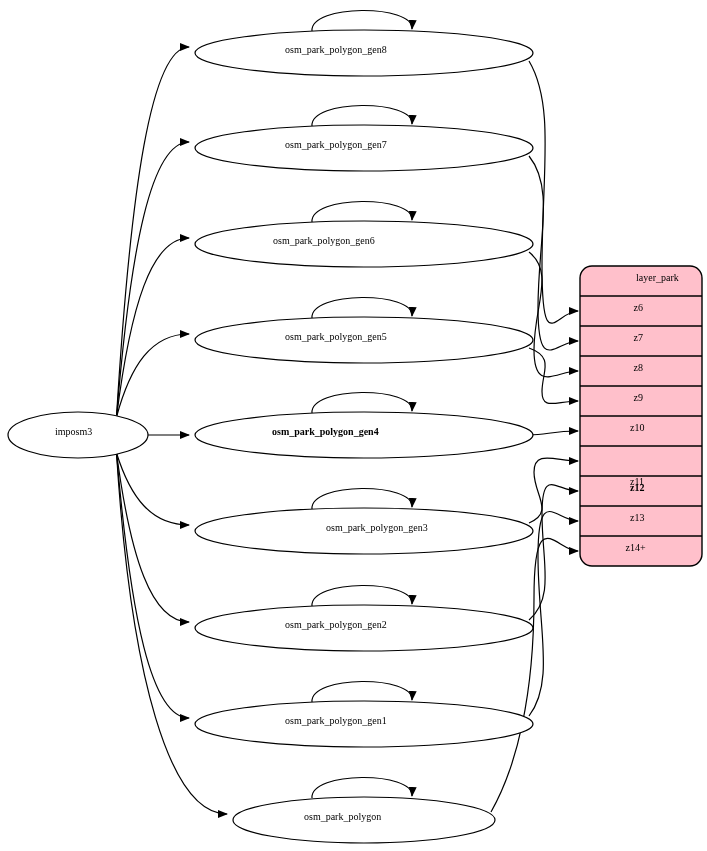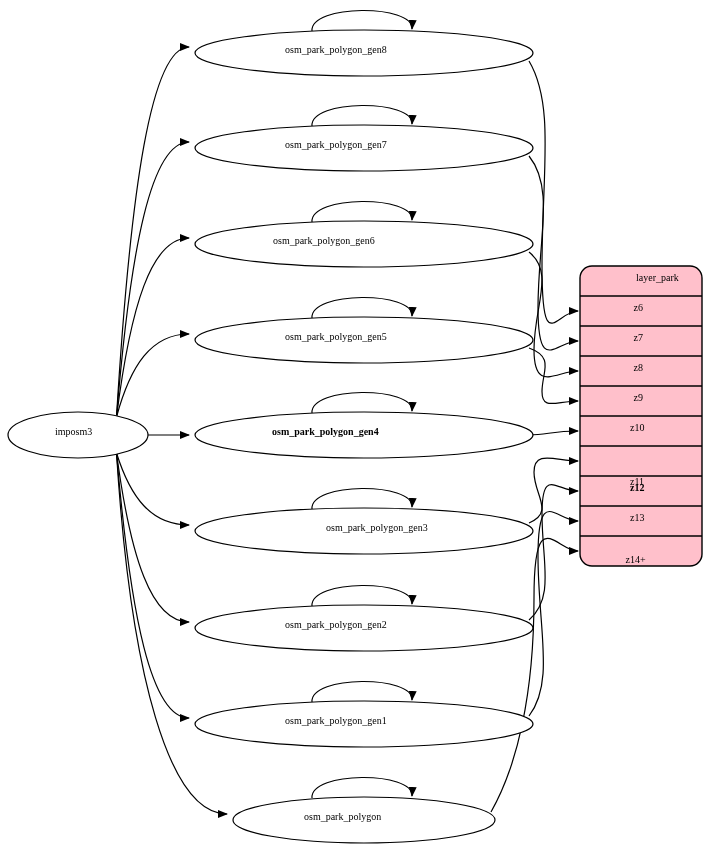--- a/index.html
+++ b/index.html
@@ -100,16 +100,16 @@
       <div class="node-label" style="left: 304px; top: 811px;">osm_park_polygon</div>
       <div class="node-label" style="left: 608px; top: 272px; margin-left: 28px;">layer_park</div>
       <div class="node-label" style="left: 633.5px; top: 302px;">z6</div>
       <div class="node-label" style="left: 633.5px; top: 332px;">z7</div>
       <div class="node-label" style="left: 633.5px; top: 362px;">z8</div>
       <div class="node-label" style="left: 633.5px; top: 392px;">z9</div>
       <div class="node-label" style="left: 630px; top: 422px;">z10</div>
       <div class="node-label" style="left: 630px; top: 452px; margin-top: 24px;">z11</div>
       <div class="node-label" style="left: 630px; top: 482px; font-weight: bold;">z12</div>
       <div class="node-label" style="left: 630px; top: 512px;">z13</div>
-      <div class="node-label" style="left: 625.5px; top: 554px;">z14+</div>
+      <div class="node-label" style="left: 625.5px; top: 542px;">z14+</div>
     </div>
 
 </div>
 
 </body></html>

